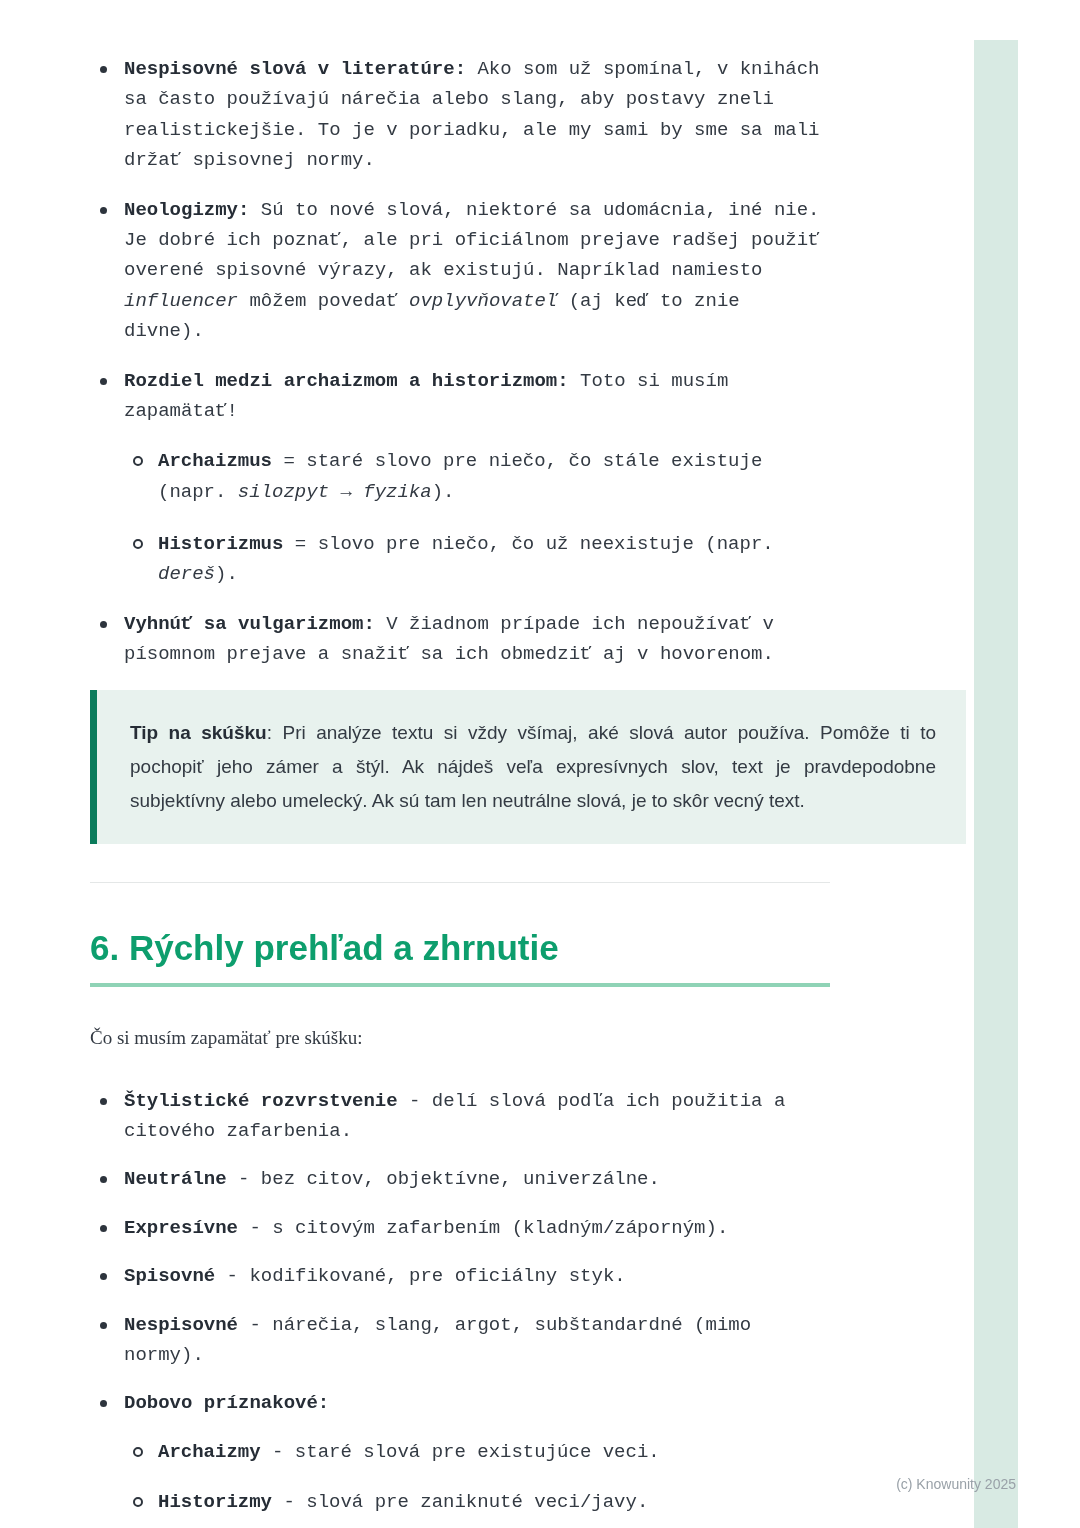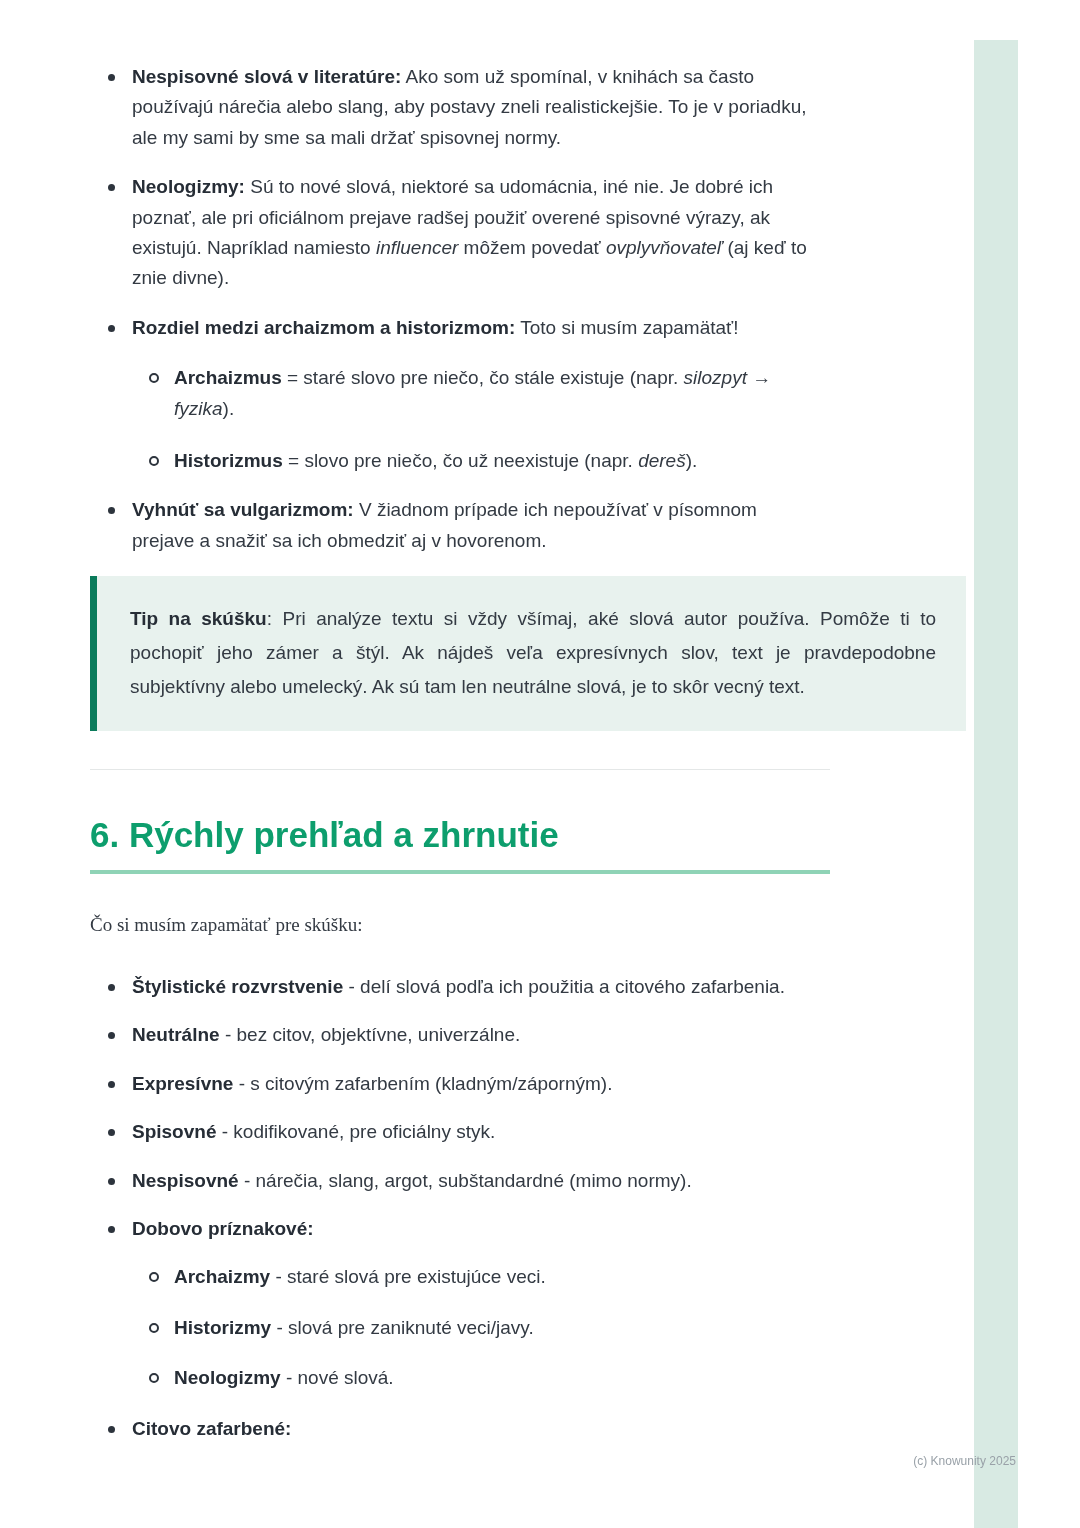--- a/index.html
+++ b/index.html
@@ -11,21 +11,21 @@
     --body-text:#333a43;
     --divider:#e4e7e7;
     --footer-text:#99a1a8;
   }
   html,body{margin:0;padding:0;background:#ffffff;}
   body{font-family:"Liberation Sans","DejaVu Sans",sans-serif;color:var(--body-text);}
   .page{position:relative;width:1080px;height:1528px;background:#ffffff;overflow:hidden;}
   .side-stripe{position:absolute;top:40px;right:62px;width:44px;height:1488px;background:var(--side-stripe);}
   .content{position:absolute;left:90px;top:40px;width:740px;padding-top:14px;}
 
-  ul.bullet-list{margin:8px;padding:0;list-style:none;}
+  ul.bullet-list{margin:0;padding:0;list-style:none;font-family:Liberation Mono, monospace;}
   ul.bullet-list li{position:relative;padding-left:34px;margin-bottom:19px;font-size:19px;line-height:1.6;}
   ul.bullet-list li.lvl1::before{
     content:"";position:absolute;left:10px;top:12px;width:7px;height:7px;border-radius:50%;
     background:#2d343d;
   }
   ul.bullet-list ul.sub{margin-top:20px;}
   ul.bullet-list ul.sub li{margin-bottom:22px;}
   ul.bullet-list ul.sub li:last-child{margin-bottom:0;}
   ul.bullet-list li.lvl2::before{
     content:"";position:absolute;left:9px;top:10px;width:6px;height:6px;border-radius:50%;
@@ -49,21 +49,21 @@
   .heading-bar{height:4px;background:var(--heading-underline);margin-top:14px;width:100%;}
 
   .intro{margin:36px 0 0 0;font-size:19px;line-height:1.6;font-family:Liberation Serif, serif;}
 
   #summary-list{margin-top:32px;}
   #summary-list > li{margin-bottom:18px;}
   #summary-list ul.sub{margin-top:18px;}
   #summary-list ul.sub li{margin-bottom:20px;}
 
   .footer{
-    position:absolute;right:64px;bottom:60px;font-size:12px;color:var(--footer-text);z-index:2;
+    position:absolute;right:64px;bottom:36px;font-size:14px;color:var(--footer-text);z-index:2;
   }
 </style>
 </head>
 <body>
 
 <div class="page">
   <div class="side-stripe"></div>
 
   <div class="content">
     <ul class="bullet-list" id="notes-list">

